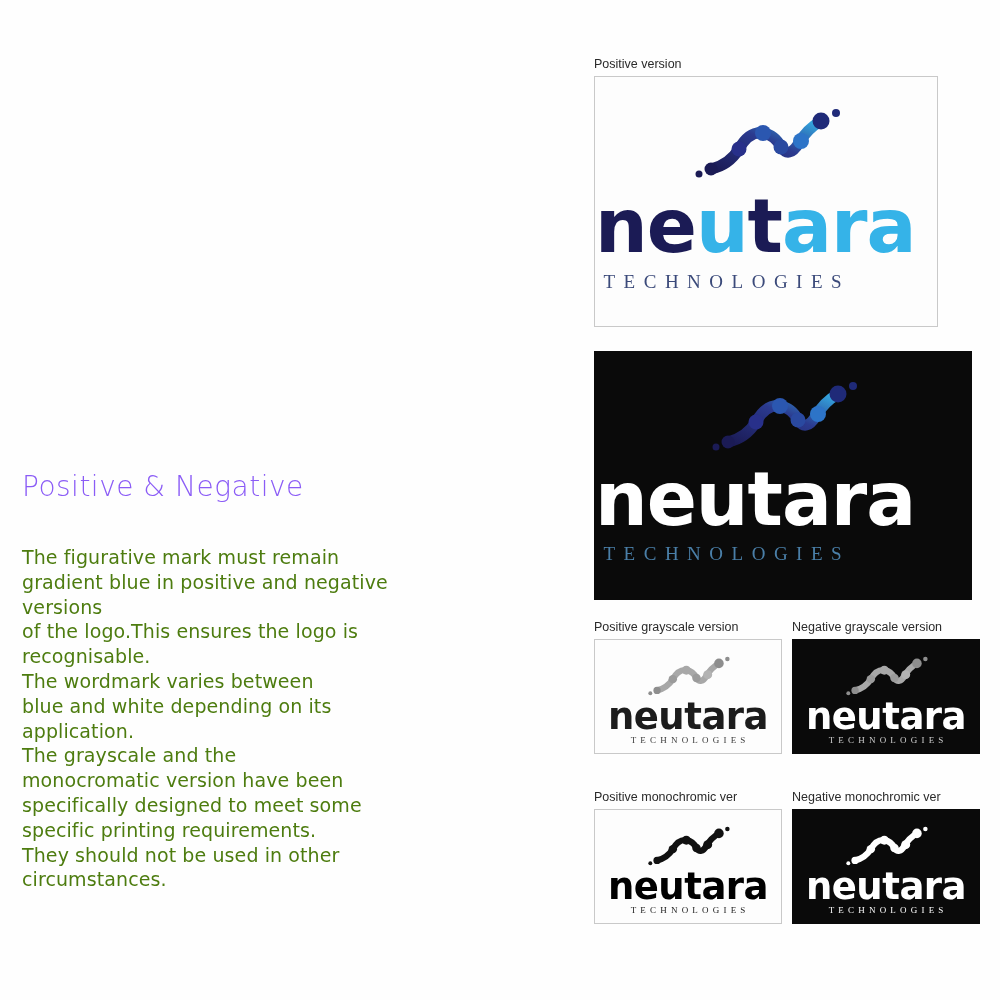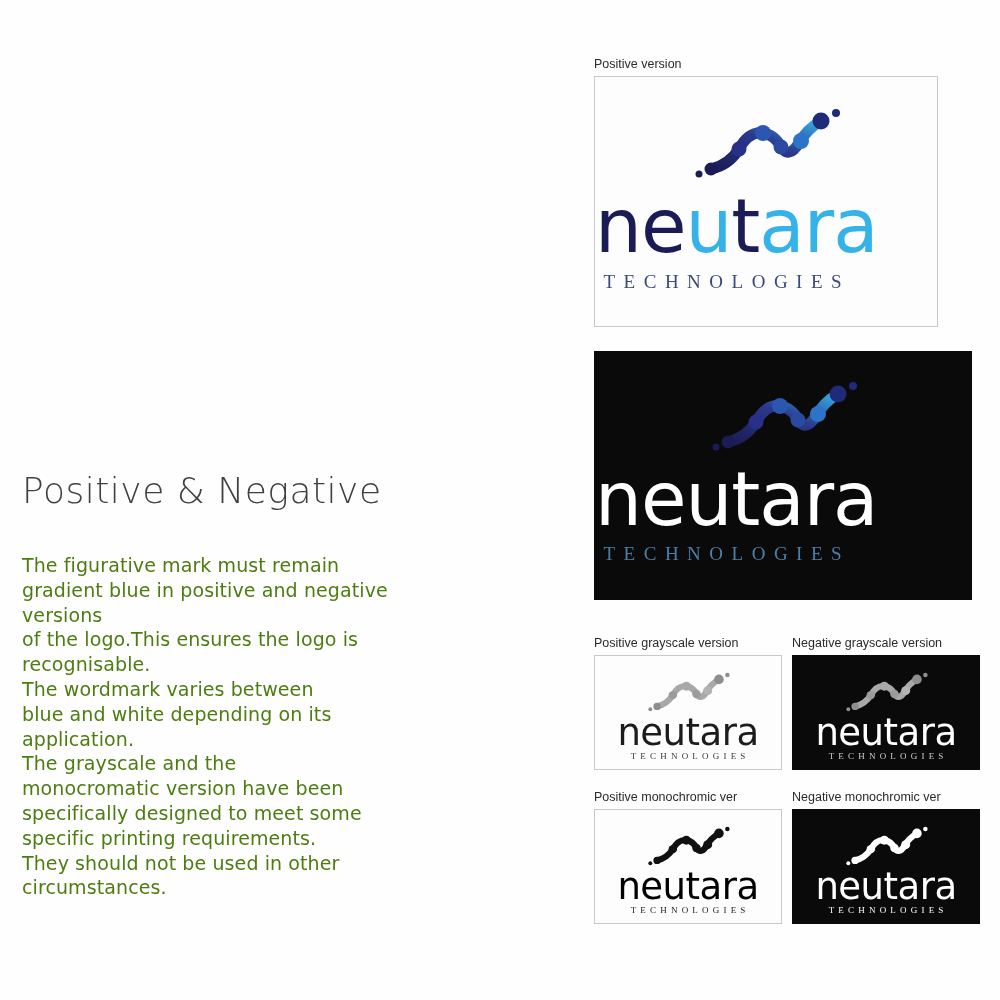--- a/index.html
+++ b/index.html
@@ -16,23 +16,23 @@
     background: #fefefe;
   }
 
   
   .left-col {
     position: absolute;
     left: 22px; top: 470px;
     width: 440px;
   }
   .section-title {
-    font-size: 36px;
+    font-size: 28px;
     font-weight: 400;
-    color: #404040;
+    color: #8b5cf6;
     letter-spacing: 0.5px;
     margin: 0 0 42px 0;
     font-family: "DejaVu Sans", sans-serif;
     font-weight: 300;
   }
   .body-copy {
     font-size: 19px;
     line-height: 24.8px;
     color: #4d7c0f;
     font-family: "DejaVu Sans", sans-serif;
@@ -74,29 +74,29 @@
   .block-negative { position: absolute; left: 0; top: 351px; width: 378px; }
   .block-negative .frame { height: 249px; }
 
   .grid-row {
     position: absolute;
     left: 0;
     width: 406px;
     display: flex;
     gap: 10px;
   }
-  .grid-row.row1 { top: 636px; }
+  .grid-row.row1 { top: 620px; }
   .grid-row.row2 { top: 790px; align-items: center; }
   .grid-cell { width: 188px; }
   .grid-cell .frame { height: 115px; }
   .mark-wrap { display: block; margin: 0 auto; }
 
   .wordmark {
     font-family: "DejaVu Sans", sans-serif;
-    font-weight: 400;
+    font-weight: 700;
     letter-spacing: -1px;
     line-height: 1;
     white-space: nowrap;
   }
   .tagline {
     font-family: Liberation Serif, serif;
     font-weight: 400;
     line-height: 1;
     white-space: nowrap;
   }

